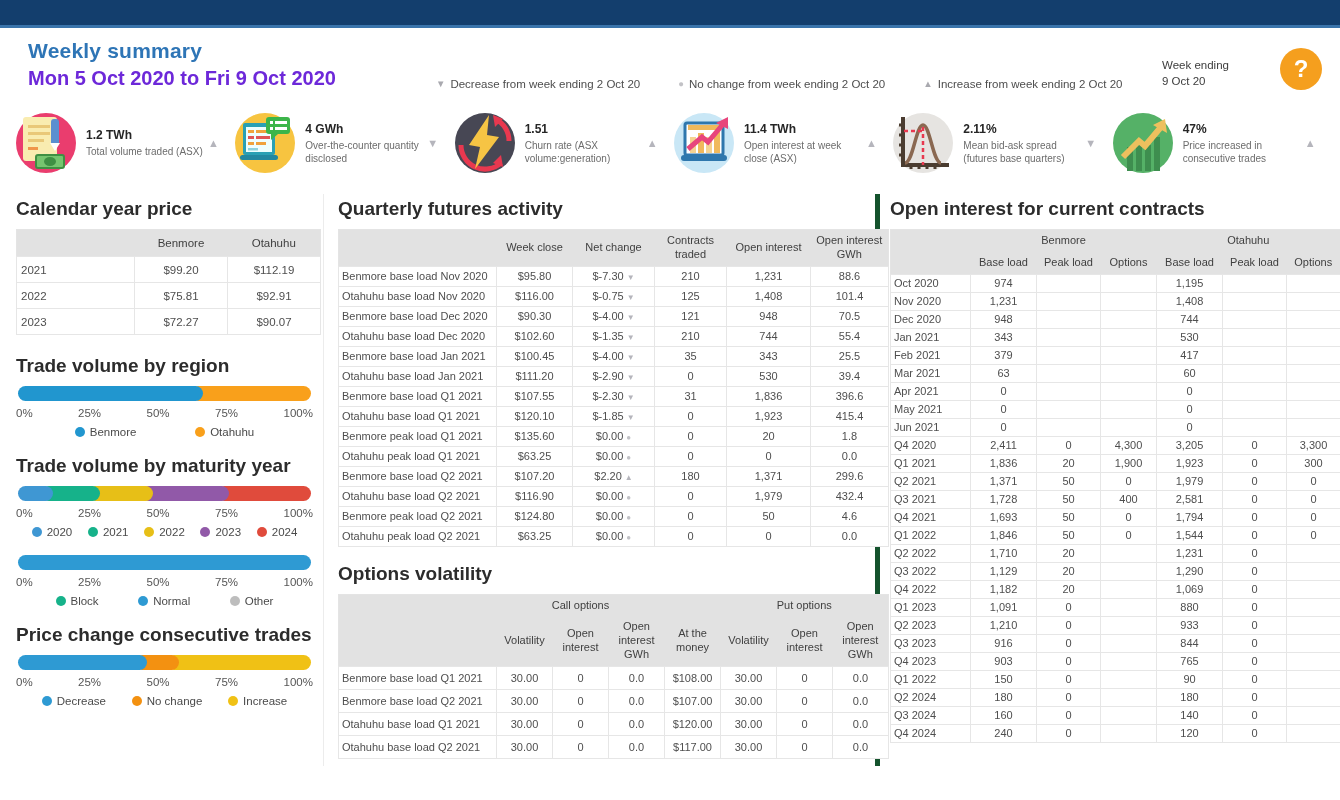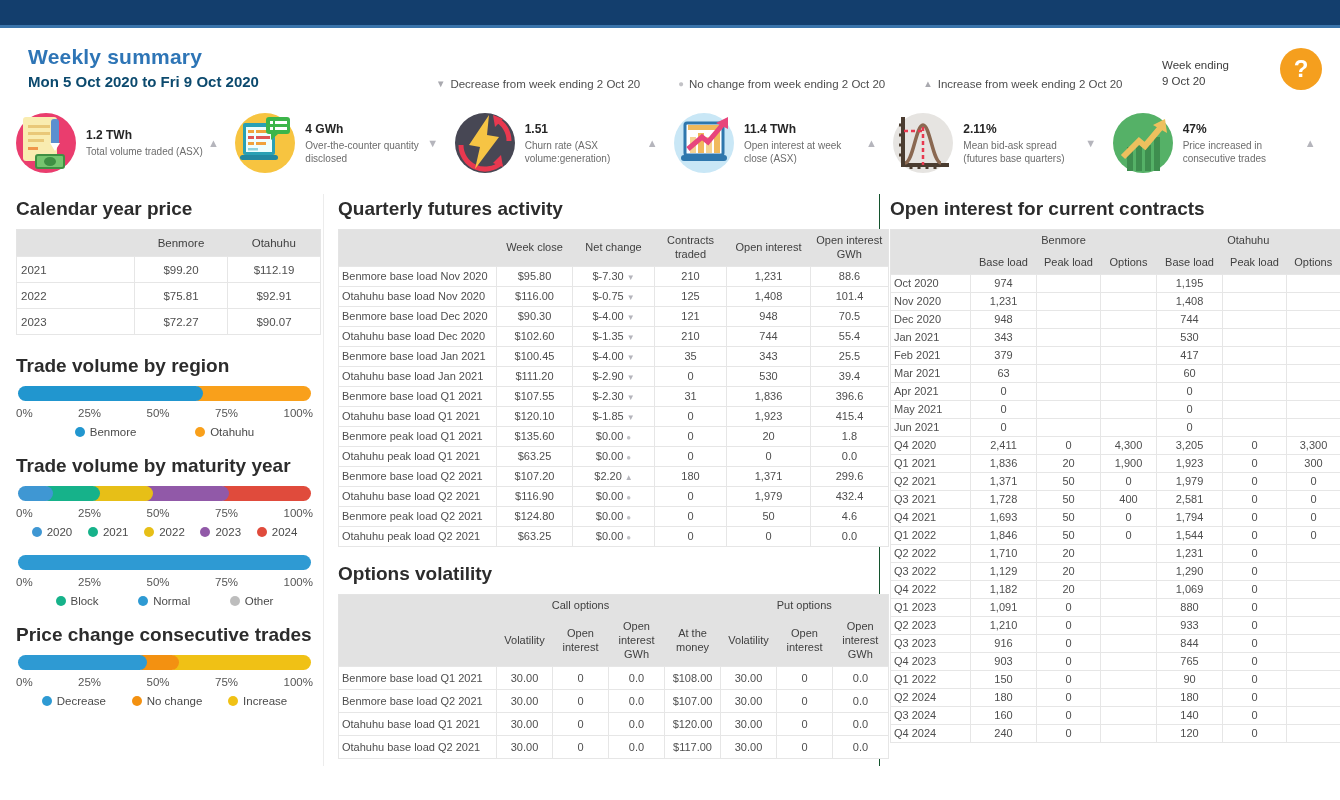--- a/index.html
+++ b/index.html
@@ -7,21 +7,21 @@
   body { font-family: "Liberation Sans", sans-serif; color:#4f4f4f; }
   #app { position:relative; width:1340px; height:800px; background:#fff; overflow:hidden; }
 
   
   .topbar { height:28px; background:#133e6d; border-bottom:3px solid #3a74ab; }
 
   
   .header { display:flex; align-items:flex-end; padding:8px 18px 0 28px; height:62px;gap:20px; }
   .title-block { width:360px; }
   .page-title { color:#2e75b6; font-size:21px; font-weight:bold; letter-spacing:.2px; }
-  .page-subtitle { color:#0c4a6e; font-size:15px; font-weight:bold; margin-top:4px; }
+  .page-subtitle { color:#6d28d9; font-size:20px; font-weight:bold; margin-top:4px; }
   .hdr-legend { display:flex; gap:38px; margin-top:26px; margin-left:28px; white-space:nowrap; }
   .hdr-legend .item { font-size:11.5px; color:#4e4e4e; display:flex; align-items:center; gap:5px; }
   .week-ending { margin-left:auto; margin-top:8px; font-size:11.5px; color:#3d3d3d; line-height:1.45; text-align:left; width:80px;}
   .help-btn { width:42px; height:42px; border-radius:50%; background:#f59f1e; color:#fff; font-size:24px; font-weight:bold;
               display:flex; align-items:center; justify-content:center; margin-left:18px; margin-top:6px; cursor:pointer; }
 
   
   .trend { color:#b5b5bc; font-size:8px; line-height:1; }
   .trend.t-up::before { content:"▲"; }
   .trend.t-down::before { content:"▼"; }
@@ -34,21 +34,21 @@
   .kpi { display:flex; align-items:center; width:221px; }
   .kpi-icon svg { width:64px; height:64px; display:block; }
   .kpi-text { margin-left:8px; width:118px; }
   .kpi-value { font-size:12px; font-weight:bold; color:#262626; margin-bottom:3px; }
   .kpi-label { font-size:10px; color:#6c6c6c; line-height:1.3; }
   .kpi > .trend { margin-left:4px; }
 
   
   .main { display:flex; padding:8px 0 0 16px; }
   .col-left { width:308px; padding-right:10px; border-right:1px solid #ececec; }
-  .col-mid { width:556px; padding:0 12px 0 14px; border-right:1px solid #14532d; }
+  .col-mid { width:556px; padding:0 12px 0 14px; border-right:5px solid #14532d; }
   .col-right { width:456px; padding-left:10px; }
   h3.sec { font-size:19px; font-weight:bold; color:#2c2c2c; margin:4px 0 9px 0; }
 
   
   table { border-collapse:collapse; table-layout:fixed; font-size:11px; color:#4e4e4e; border:1px solid #e4e4e4; }
   thead th { background:#e2e2e2; font-weight:normal; color:#3f3f3f; text-align:center; vertical-align:middle; padding:4px 3px; line-height:1.25; }
   tbody td { border:1px solid #e6e6e6; background:#fff; text-align:center; vertical-align:middle; }
   td.lbl { text-align:left; padding-left:8px; }
 
   .cal-table { width:304px; font-size:11.5px; margin-bottom:20px; }

